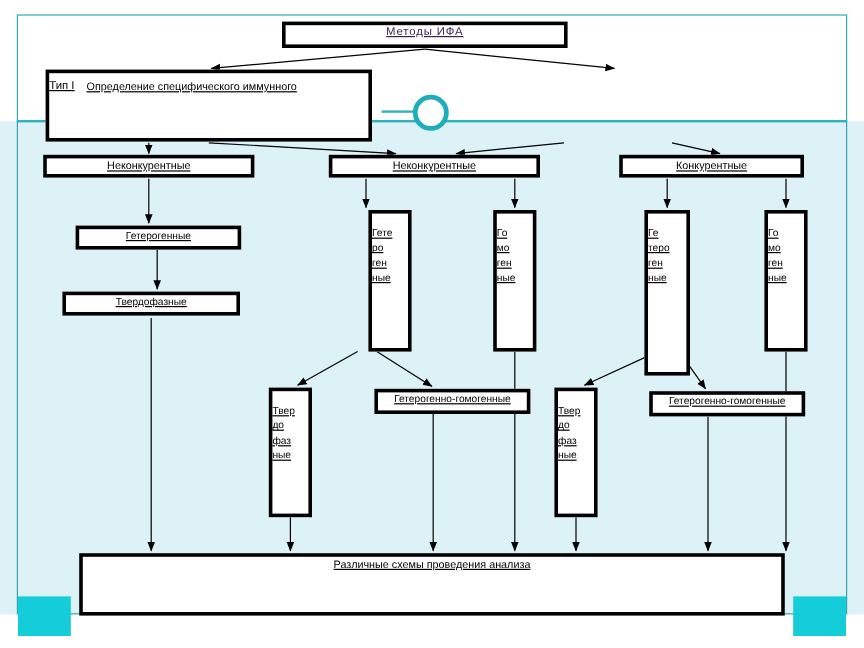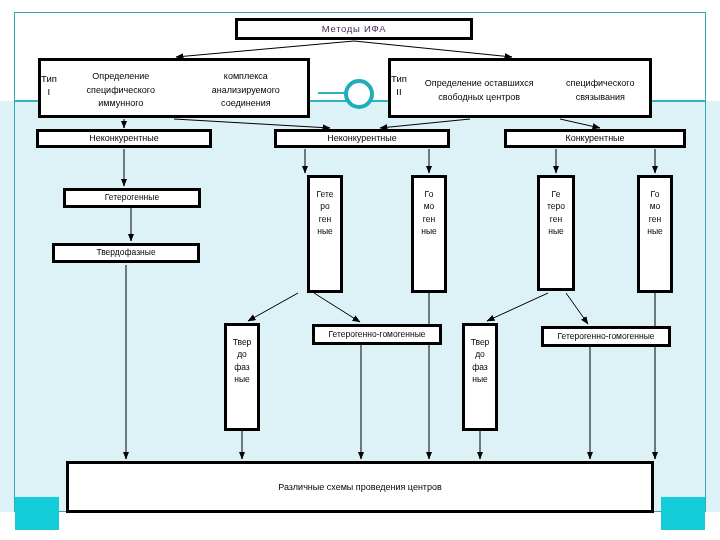--- a/index.html
+++ b/index.html
@@ -75,27 +75,28 @@
     pointer-events: none;
   }
 
   
   .node {
     position: absolute;
     background: #ffffff;
     border: 3px solid #000000;
     box-sizing: border-box;
     display: flex;
-    align-items: center;
+    align-items: flex-start;
     justify-content: center;
     text-align: center;
     color: #000000;
     font-size: 9.5px;
     line-height: 1.35;
     z-index: 3;
+    text-decoration: underline;
   }
   .node .txt { padding: 0 4px; }
 
   .node.title {
     left: 235px; top: 18px;
     width: 238px; height: 22px;
     color: #3b1f57;
     font-size: 9.5px;
     letter-spacing: 0.7px;
   }
@@ -112,38 +113,38 @@
   }
   .node.type-box .body {
     font-size: 9px;
     line-height: 1.5;
     padding: 0 10px;
   }
 
   .node.lvl2 { height: 19px; font-size: 9px; }
   .node.lvl2.a { left: 36px;  top: 129px; width: 176px; }
   .node.lvl2.b { left: 274px; top: 129px; width: 176px; }
-  .node.lvl2.c { left: 504px; top: 129px; width: 182px; }
+  .node.lvl2.c { left: 516px; top: 129px; width: 154px; }
 
   .node.wide-small { height: 20px; font-size: 8.5px; }
   .node.heterogen    { left: 63px; top: 188px; width: 138px; }
   .node.solidphase   { left: 52px; top: 243px; width: 148px; }
 
   
   .node.tall {
     flex-direction: column;
     justify-content: flex-start;
     padding-top: 10px;
     font-size: 8.5px;
     line-height: 1.45;
   }
   .node.tall .ln { display: block; }
   .node.tall.t1 { left: 287px; top: 175px; width: 36px; height: 118px; margin-left: 20px; }
   .node.tall.t2 { left: 411px; top: 175px; width: 36px; height: 118px; }
-  .node.tall.t3 { left: 537px; top: 175px; width: 38px; height: 116px; }
+  .node.tall.t3 { left: 537px; top: 175px; width: 38px; height: 138px; }
   .node.tall.t4 { left: 637px; top: 175px; width: 36px; height: 118px; }
 
   .node.tall.s1 { left: 224px; top: 323px; width: 36px; height: 108px; }
   .node.tall.s2 { left: 462px; top: 323px; width: 36px; height: 108px; }
 
   .node.het-homo { height: 21px; font-size: 8.5px; margin-left: 16px; }
   .node.hh1 { left: 296px; top: 324px; width: 130px; }
   .node.hh2 { left: 525px; top: 326px; width: 130px; }
 
   .node.bottom {
@@ -209,28 +210,22 @@
     </g>
   </svg>
 
   <div class="node title">
     <span class="txt">Методы  ИФА</span>
   </div>
 
   <div class="node type-box type-1">
     <span class="hdr">Тип I</span>
     <span class="body">Определение специфического иммунного</span>
-    <span class="body">комплекса анализируемого соединения</span>
-  </div>
-
-  <div class="node type-box type-2">
-    <span class="hdr">Тип II</span>
-    <span class="body">Определение оставшихся свободных центров</span>
-    <span class="body">специфического связывания</span>
-  </div>
+  </div>
+
 
   <div class="node lvl2 a">
     <span class="txt">Неконкурентные</span>
   </div>
   <div class="node lvl2 b">
     <span class="txt">Неконкурентные</span>
   </div>
   <div class="node lvl2 c">
     <span class="txt">Конкурентные</span>
   </div>
@@ -281,16 +276,16 @@
   </div>
 
   <div class="node het-homo hh1">
     <span class="txt">Гетерогенно-гомогенные</span>
   </div>
   <div class="node het-homo hh2">
     <span class="txt">Гетерогенно-гомогенные</span>
   </div>
 
   <div class="node bottom">
-    <span class="txt">Различные схемы проведения центров</span>
+    <span class="txt">Различные схемы проведения анализа</span>
   </div>
 
 </div>
 
 </body></html>

